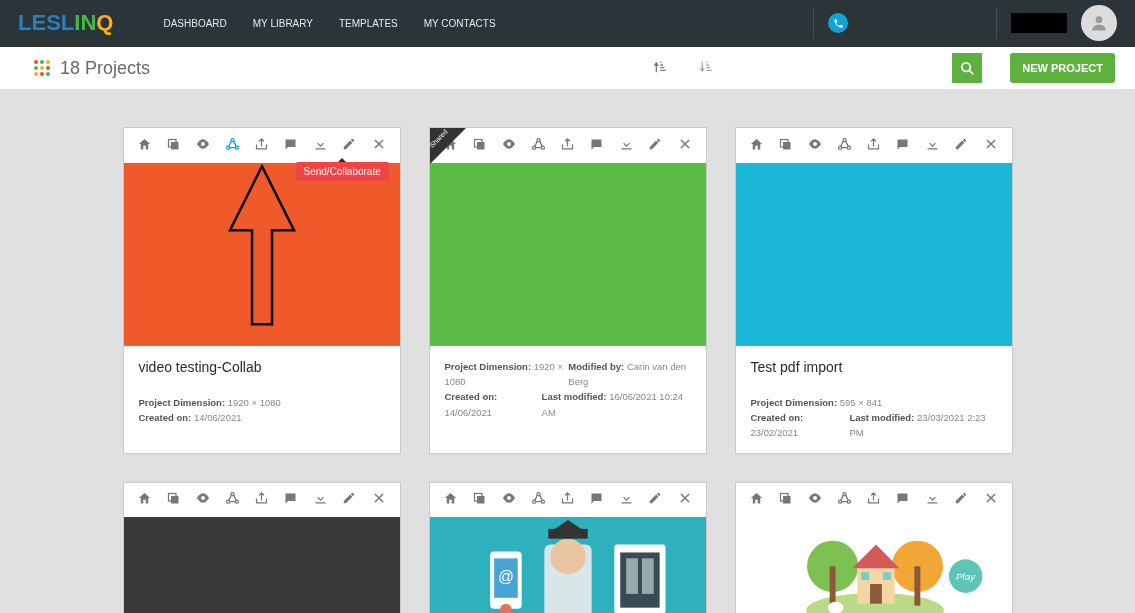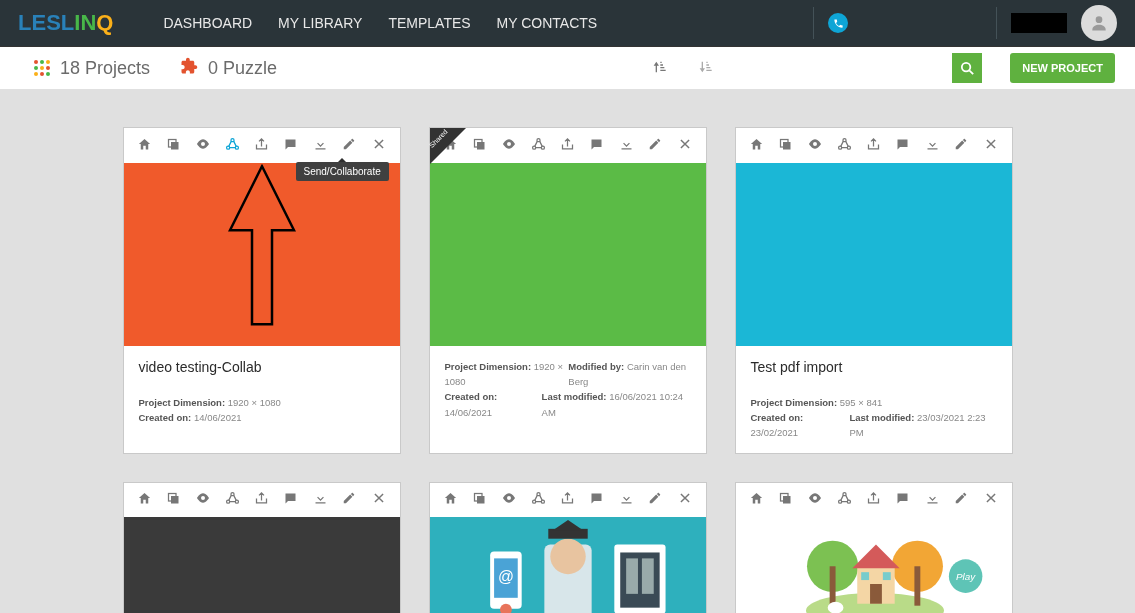--- a/index.html
+++ b/index.html
@@ -7,21 +7,21 @@
 .header{background:#2a3439;height:47px;display:flex;align-items:center;padding:0 18px;border-bottom:1px solid #333}
 .logo{font-size:22px;font-weight:bold;letter-spacing:0}
 .logo span:nth-child(1){color:#2981b9}
 .logo span:nth-child(2){color:#2981b9}
 .logo span:nth-child(3){color:#2981b9}
 .logo span:nth-child(4){color:#2981b9}
 .logo span:nth-child(5){color:#48b749}
 .logo span:nth-child(6){color:#48b749}
 .logo span:nth-child(7){color:#fbb019}
 .nav{display:flex;gap:26px;margin-left:50px}
-.nav a{color:#e8e8e8;font-size:14px;text-decoration:none;font-weight:500}
+.nav a{color:#e8e8e8;font-size:10px;text-decoration:none;font-weight:500}
 .header-right{margin-left:auto;display:flex;align-items:center;gap:14px}
 .vdiv{width:1px;height:32px;background:#445258}
 .phone-ico{width:20px;height:20px;background:#0ea5d6;border-radius:50%;display:flex;align-items:center;justify-content:center;color:#fff;font-size:11px}
 .name-box{background:#000;color:#fff;font-size:11px;padding:5px 48px 5px 8px;height:20px}
 .avatar{width:36px;height:36px;background:#dcdcdc;border-radius:50%;display:flex;align-items:center;justify-content:center;color:#9a9a9a}
 .subbar{background:#ffffff;height:42px;display:flex;align-items:center;padding:0 0 0 20px}
 .tab{background:#fff;height:42px;display:flex;align-items:center;padding:0 14px;gap:10px;font-size:18px;color:#6b6b6b}
 .grid-ico{display:inline-grid;grid-template-columns:repeat(3,4px);grid-template-rows:repeat(3,4px);gap:2px}
 .grid-ico i{display:block;width:4px;height:4px;border-radius:50%}
 .grid-ico i:nth-child(1){background:#e3532f}.grid-ico i:nth-child(2){background:#48b749}.grid-ico i:nth-child(3){background:#fbb019}
@@ -39,21 +39,21 @@
 .card{background:#fff;border:1px solid #c9c9c9;display:flex;flex-direction:column;position:relative}
 .card-toolbar{height:35px;display:flex;align-items:center;justify-content:space-around;padding:0 6px;position:relative}
 .tico{color:#777;font-size:15px;cursor:pointer;width:18px;text-align:center}
 .thumb{height:183px;position:relative;overflow:hidden}
 .card-info{padding:13px 15px 12px}
 .card-title{font-size:14px;color:#2b2b2b;margin-bottom:20px;font-weight:500}
 .meta{font-size:9.5px;color:#888;display:flex;justify-content:space-between;line-height:1.6}
 .meta b{color:#555;font-weight:600}
 .shared-ribbon{position:absolute;top:0;left:0;width:0;height:0;border-top:36px solid #333;border-right:36px solid transparent;z-index:2}
 .shared-text{position:absolute;top:7px;left:-3px;transform:rotate(-45deg);color:#fff;font-size:7px;z-index:3;font-weight:500}
-.tooltip{position:absolute;background:#404040;color:#fff;font-size:10px;padding:4px 8px;border-radius:2px;top:34px;left:172px;white-space:nowrap;z-index:5}
+.tooltip{position:absolute;background:#ef4444;color:#fff;font-size:10px;padding:4px 8px;border-radius:2px;top:34px;left:172px;white-space:nowrap;z-index:5}
 .tooltip::before{content:'';position:absolute;top:-4px;left:50%;transform:translateX(-50%);border-left:4px solid transparent;border-right:4px solid transparent;border-bottom:4px solid #2e2e2e}
 .arrow-shape{position:absolute;left:50%;top:50%;transform:translate(-50%,-55%)}
 .card-row2{height:138px}
 .card-row2 .thumb{height:103px}
 </style>
 </head>
 <body>
 
 <div class="header">
   <div class="logo"><span>L</span><span>E</span><span>S</span><span>L</span><span>I</span><span>N</span><span>Q</span></div>
@@ -89,28 +89,20 @@
         <i></i>
         <i></i>
         <i></i>
         <i></i>
         <i></i>
         <i></i>
         <i></i>
         <i></i>
       </span>
     <span>18 Projects</span>
-  </div>
-  <div class="tab2">
-    <span class="puzzle-ico">
-      <svg width="18" height="18" viewBox="0 0 24 24" fill="#e3532f">
-          <path d="M20.5 11H19V7c0-1.1-.9-2-2-2h-4V3.5C13 2.1 11.9 1 10.5 1S8 2.1 8 3.5V5H4c-1.1 0-2 .9-2 2v3.8h1.5c1.5 0 2.7 1.2 2.7 2.7S5 16.2 3.5 16.2H2V20c0 1.1.9 2 2 2h3.8v-1.5c0-1.5 1.2-2.7 2.7-2.7s2.7 1.2 2.7 2.7V22H17c1.1 0 2-.9 2-2v-4h1.5c1.4 0 2.5-1.1 2.5-2.5S21.9 11 20.5 11z"></path>
-        </svg>
-    </span>
-    <span>0 Puzzle</span>
   </div>
   <div class="sub-right">
     <span class="sort-btn">
       <svg width="16" height="16" viewBox="0 0 24 24" fill="#777">
           <path d="M8 4l-4 6h3v10h2V10h3L8 4zm6 0v2h2V4h-2zm0 4v2h4V8h-4zm0 4v2h6v-2h-6zm0 4v2h8v-2h-8z"></path>
         </svg>
     </span>
     <span class="sort-btn">
       <svg width="16" height="16" viewBox="0 0 24 24" fill="#aaa">
           <path d="M8 20l4-6H9V4H7v10H4l4 6zm6-16v2h2V4h-2zm0 4v2h4V8h-4zm0 4v2h6v-2h-6zm0 4v2h8v-2h-8z"></path>

